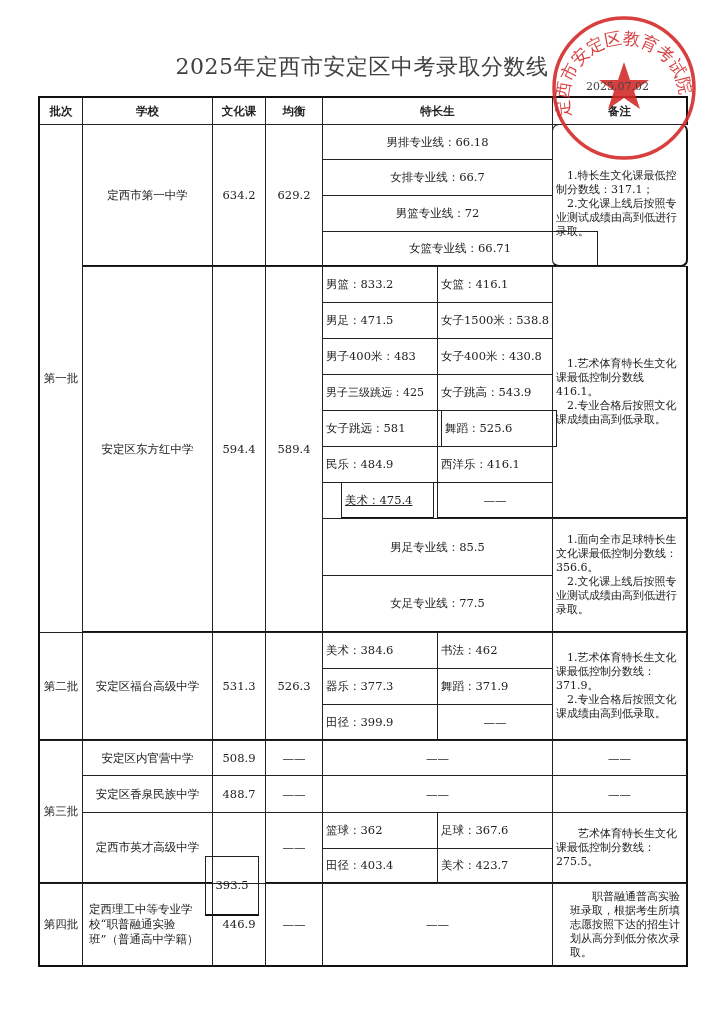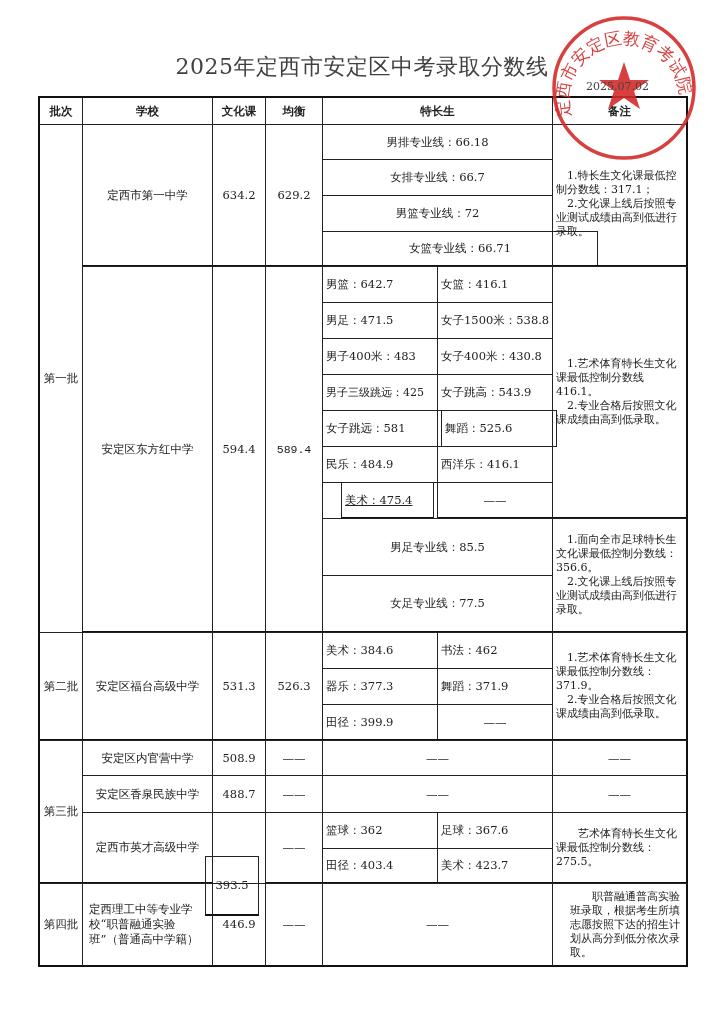--- a/index.html
+++ b/index.html
@@ -32,32 +32,32 @@
 
 <div class="c ctr thick-l" style="left:38px;top:124px;width:45px;height:509px;">第一批</div>
 
 <div class="c ctr thick-b" style="left:82px;top:124px;width:131px;height:143px;">定西市第一中学</div>
 <div class="c ctr thick-b" style="left:212px;top:124px;width:54px;height:143px;">634.2</div>
 <div class="c ctr thick-b" style="left:265px;top:124px;width:58px;height:143px;">629.2</div>
 <div class="c ctr" style="left:322px;top:124px;width:231px;height:36px;">男排专业线：66.18</div>
 <div class="c ctr" style="left:322px;top:159px;width:231px;height:37px;">女排专业线：66.7</div>
 <div class="c ctr" style="left:322px;top:195px;width:231px;height:37px;">男篮专业线：72</div>
 <div class="c ctr thick-b" style="left:322px;top:231px;width:276px;height:36px;">女篮专业线：66.71</div>
-<div class="c note thick-b thick-r" style="left:552px;top:124px;width:136px;height:143px;padding-top:18px;">
+<div class="c note thick-b thick-r" style="left:552px;top:124px;width:136px;height:143px;padding-top:18px;border-radius:7px;">
   <div>
     <span style="text-indent:1em;">1.特长生文化课最低控制分数线：317.1；</span>
     <span style="text-indent:1em;">2.文化课上线后按照专业测试成绩由高到低进行录取。</span>
   </div>
 </div>
 
 <div class="c ctr thick-b" style="left:82px;top:266px;width:131px;height:367px;">安定区东方红中学</div>
 <div class="c ctr thick-b" style="left:212px;top:266px;width:54px;height:367px;">594.4</div>
-<div class="c ctr thick-b" style="left:265px;top:266px;width:58px;height:367px;font-family:Liberation Mono, monospace;">589.4</div>
+<div class="c ctr thick-b" style="left:265px;top:266px;width:58px;height:367px;">589.4</div>
 
-<div class="c lft" style="left:322px;top:266px;width:116px;height:37px;">男篮：642.7</div>
+<div class="c lft" style="left:322px;top:266px;width:116px;height:37px;">男篮：833.2</div>
 <div class="c lft" style="left:437px;top:266px;width:116px;height:37px;">女篮：416.1</div>
 <div class="c lft" style="left:322px;top:302px;width:116px;height:37px;">男足：471.5</div>
 <div class="c lft" style="left:437px;top:302px;width:116px;height:37px;">女子1500米：538.8</div>
 <div class="c lft" style="left:322px;top:338px;width:116px;height:37px;">男子400米：483</div>
 <div class="c lft" style="left:437px;top:338px;width:116px;height:37px;">女子400米：430.8</div>
 <div class="c lft" style="left:322px;top:374px;width:116px;height:37px;font-size:11px;">男子三级跳远：425</div>
 <div class="c lft" style="left:437px;top:374px;width:116px;height:37px;">女子跳高：543.9</div>
 <div class="c lft" style="left:322px;top:410px;width:116px;height:37px;">女子跳远：581</div>
 <div class="c lft" style="left:441px;top:410px;width:116px;height:37px;">舞蹈：525.6</div>
 <div class="c lft" style="left:322px;top:446px;width:116px;height:37px;">民乐：484.9</div>

